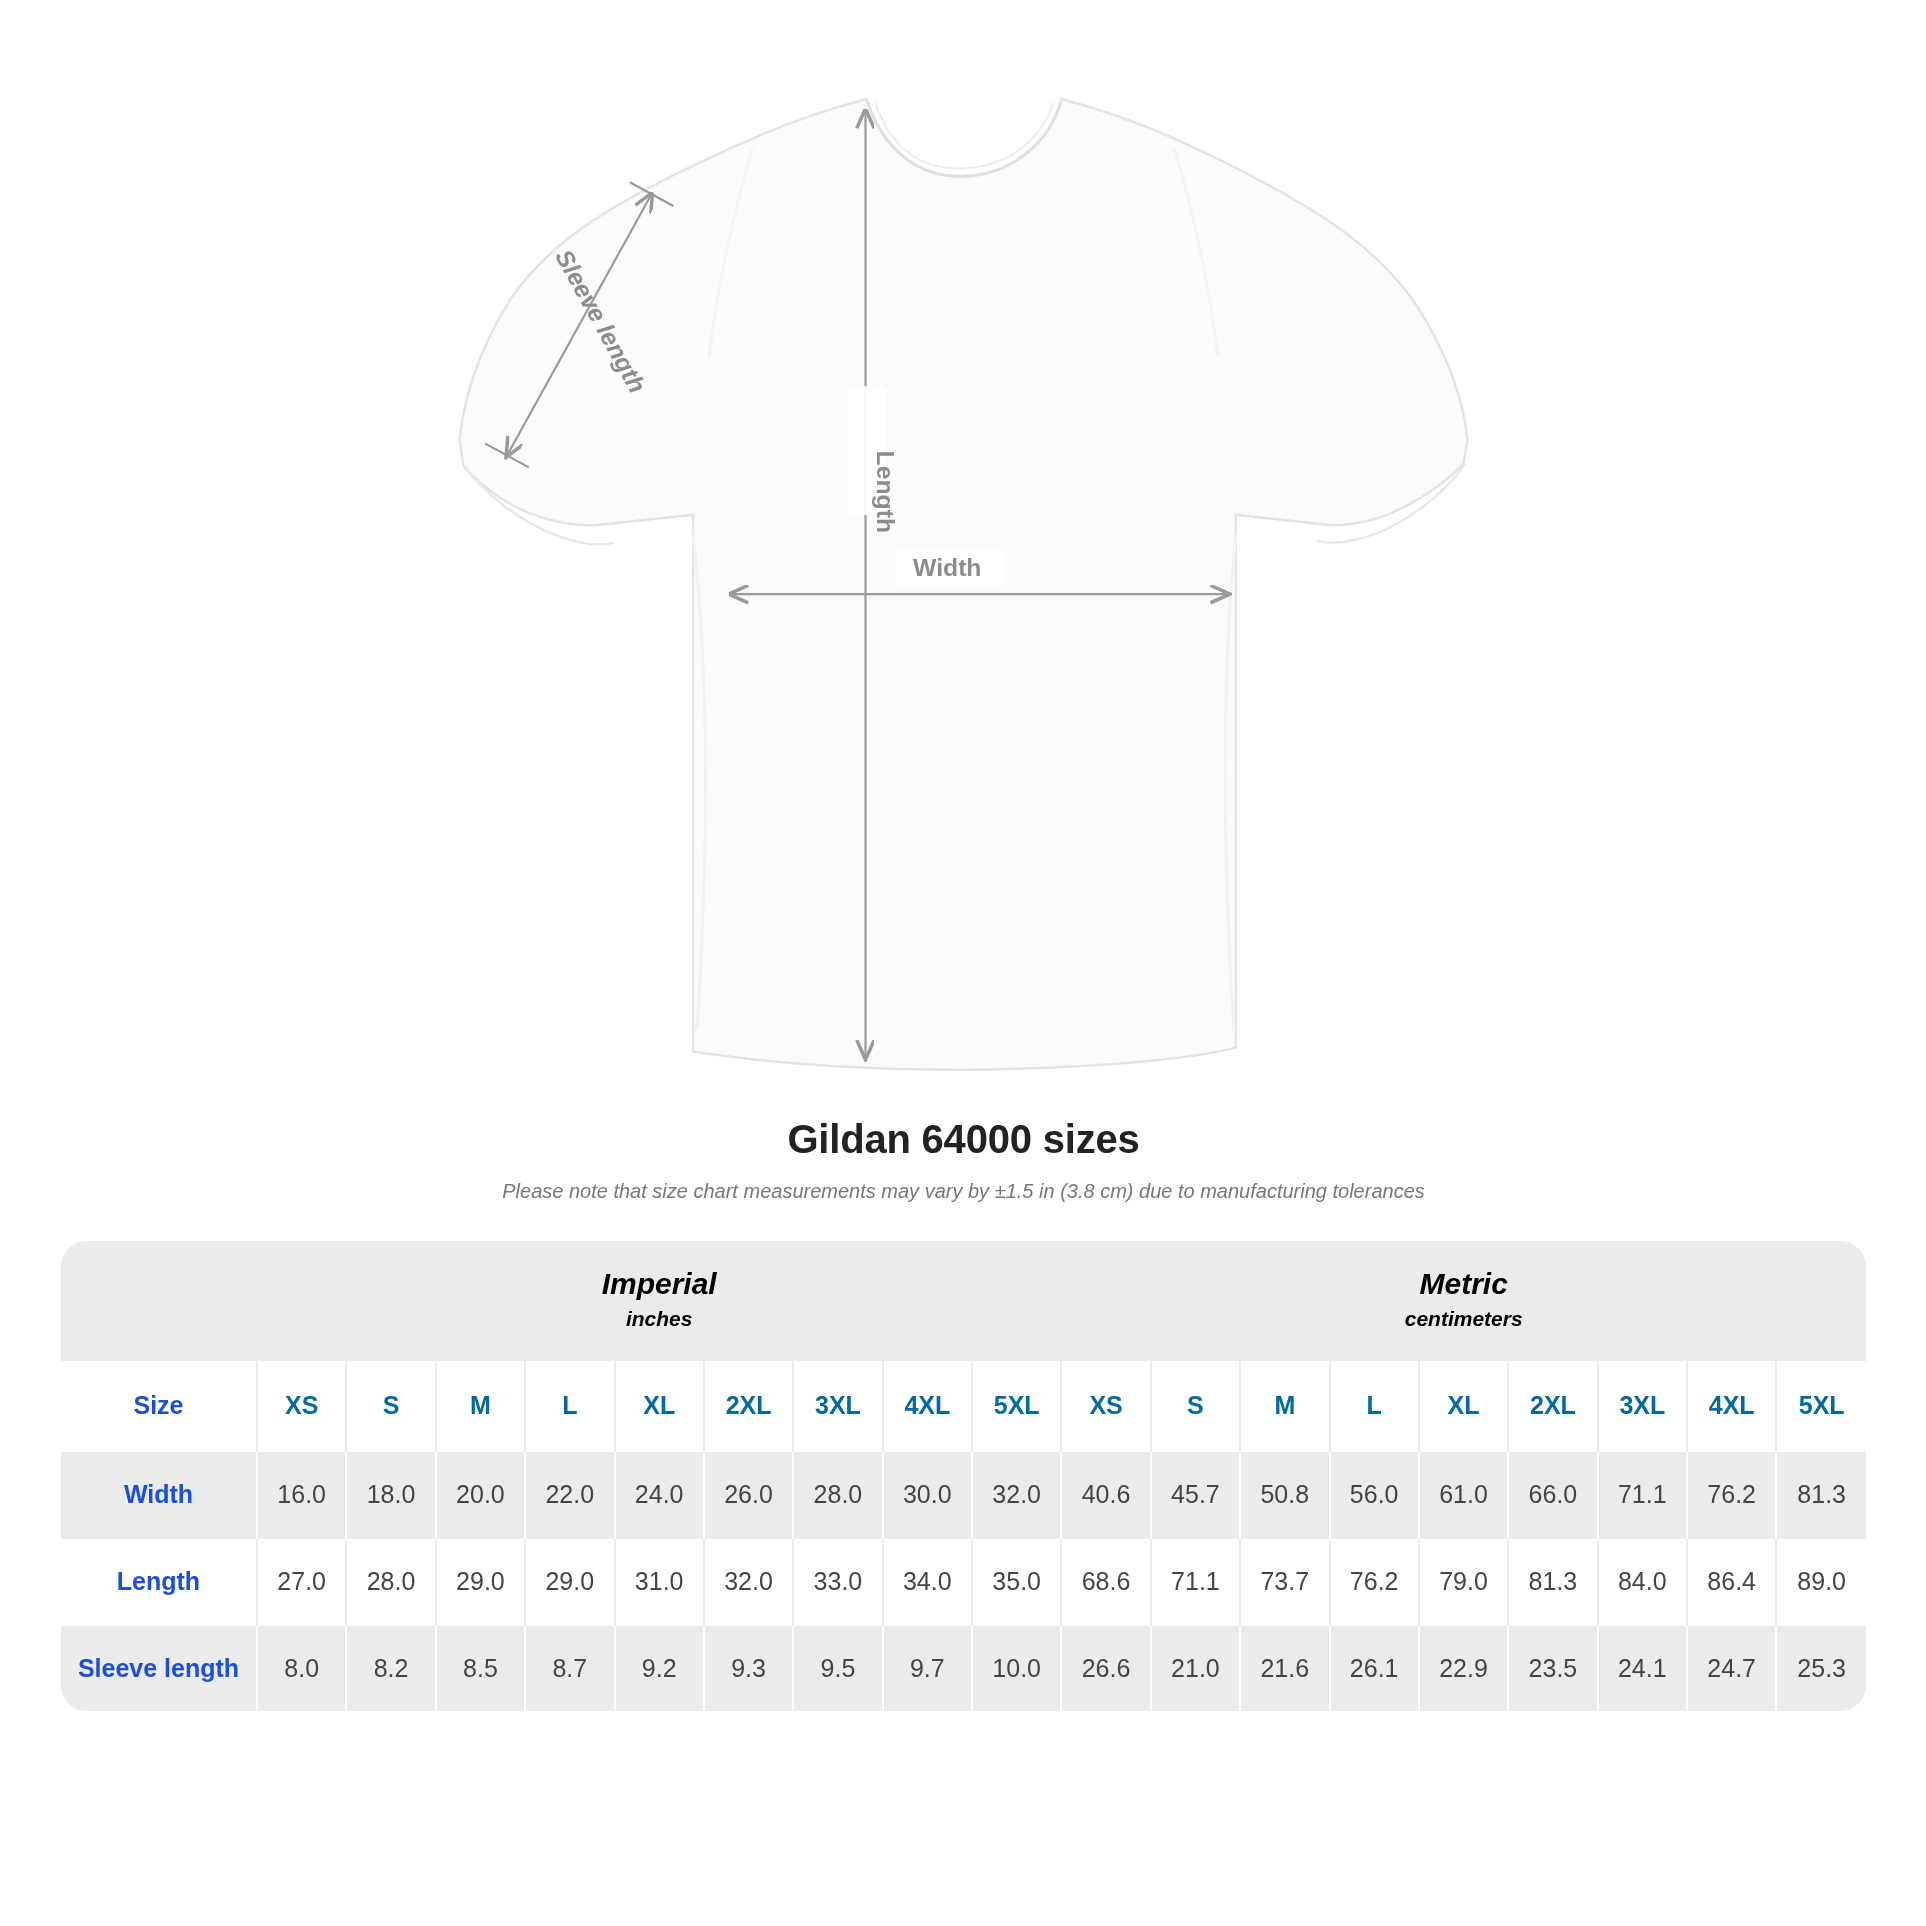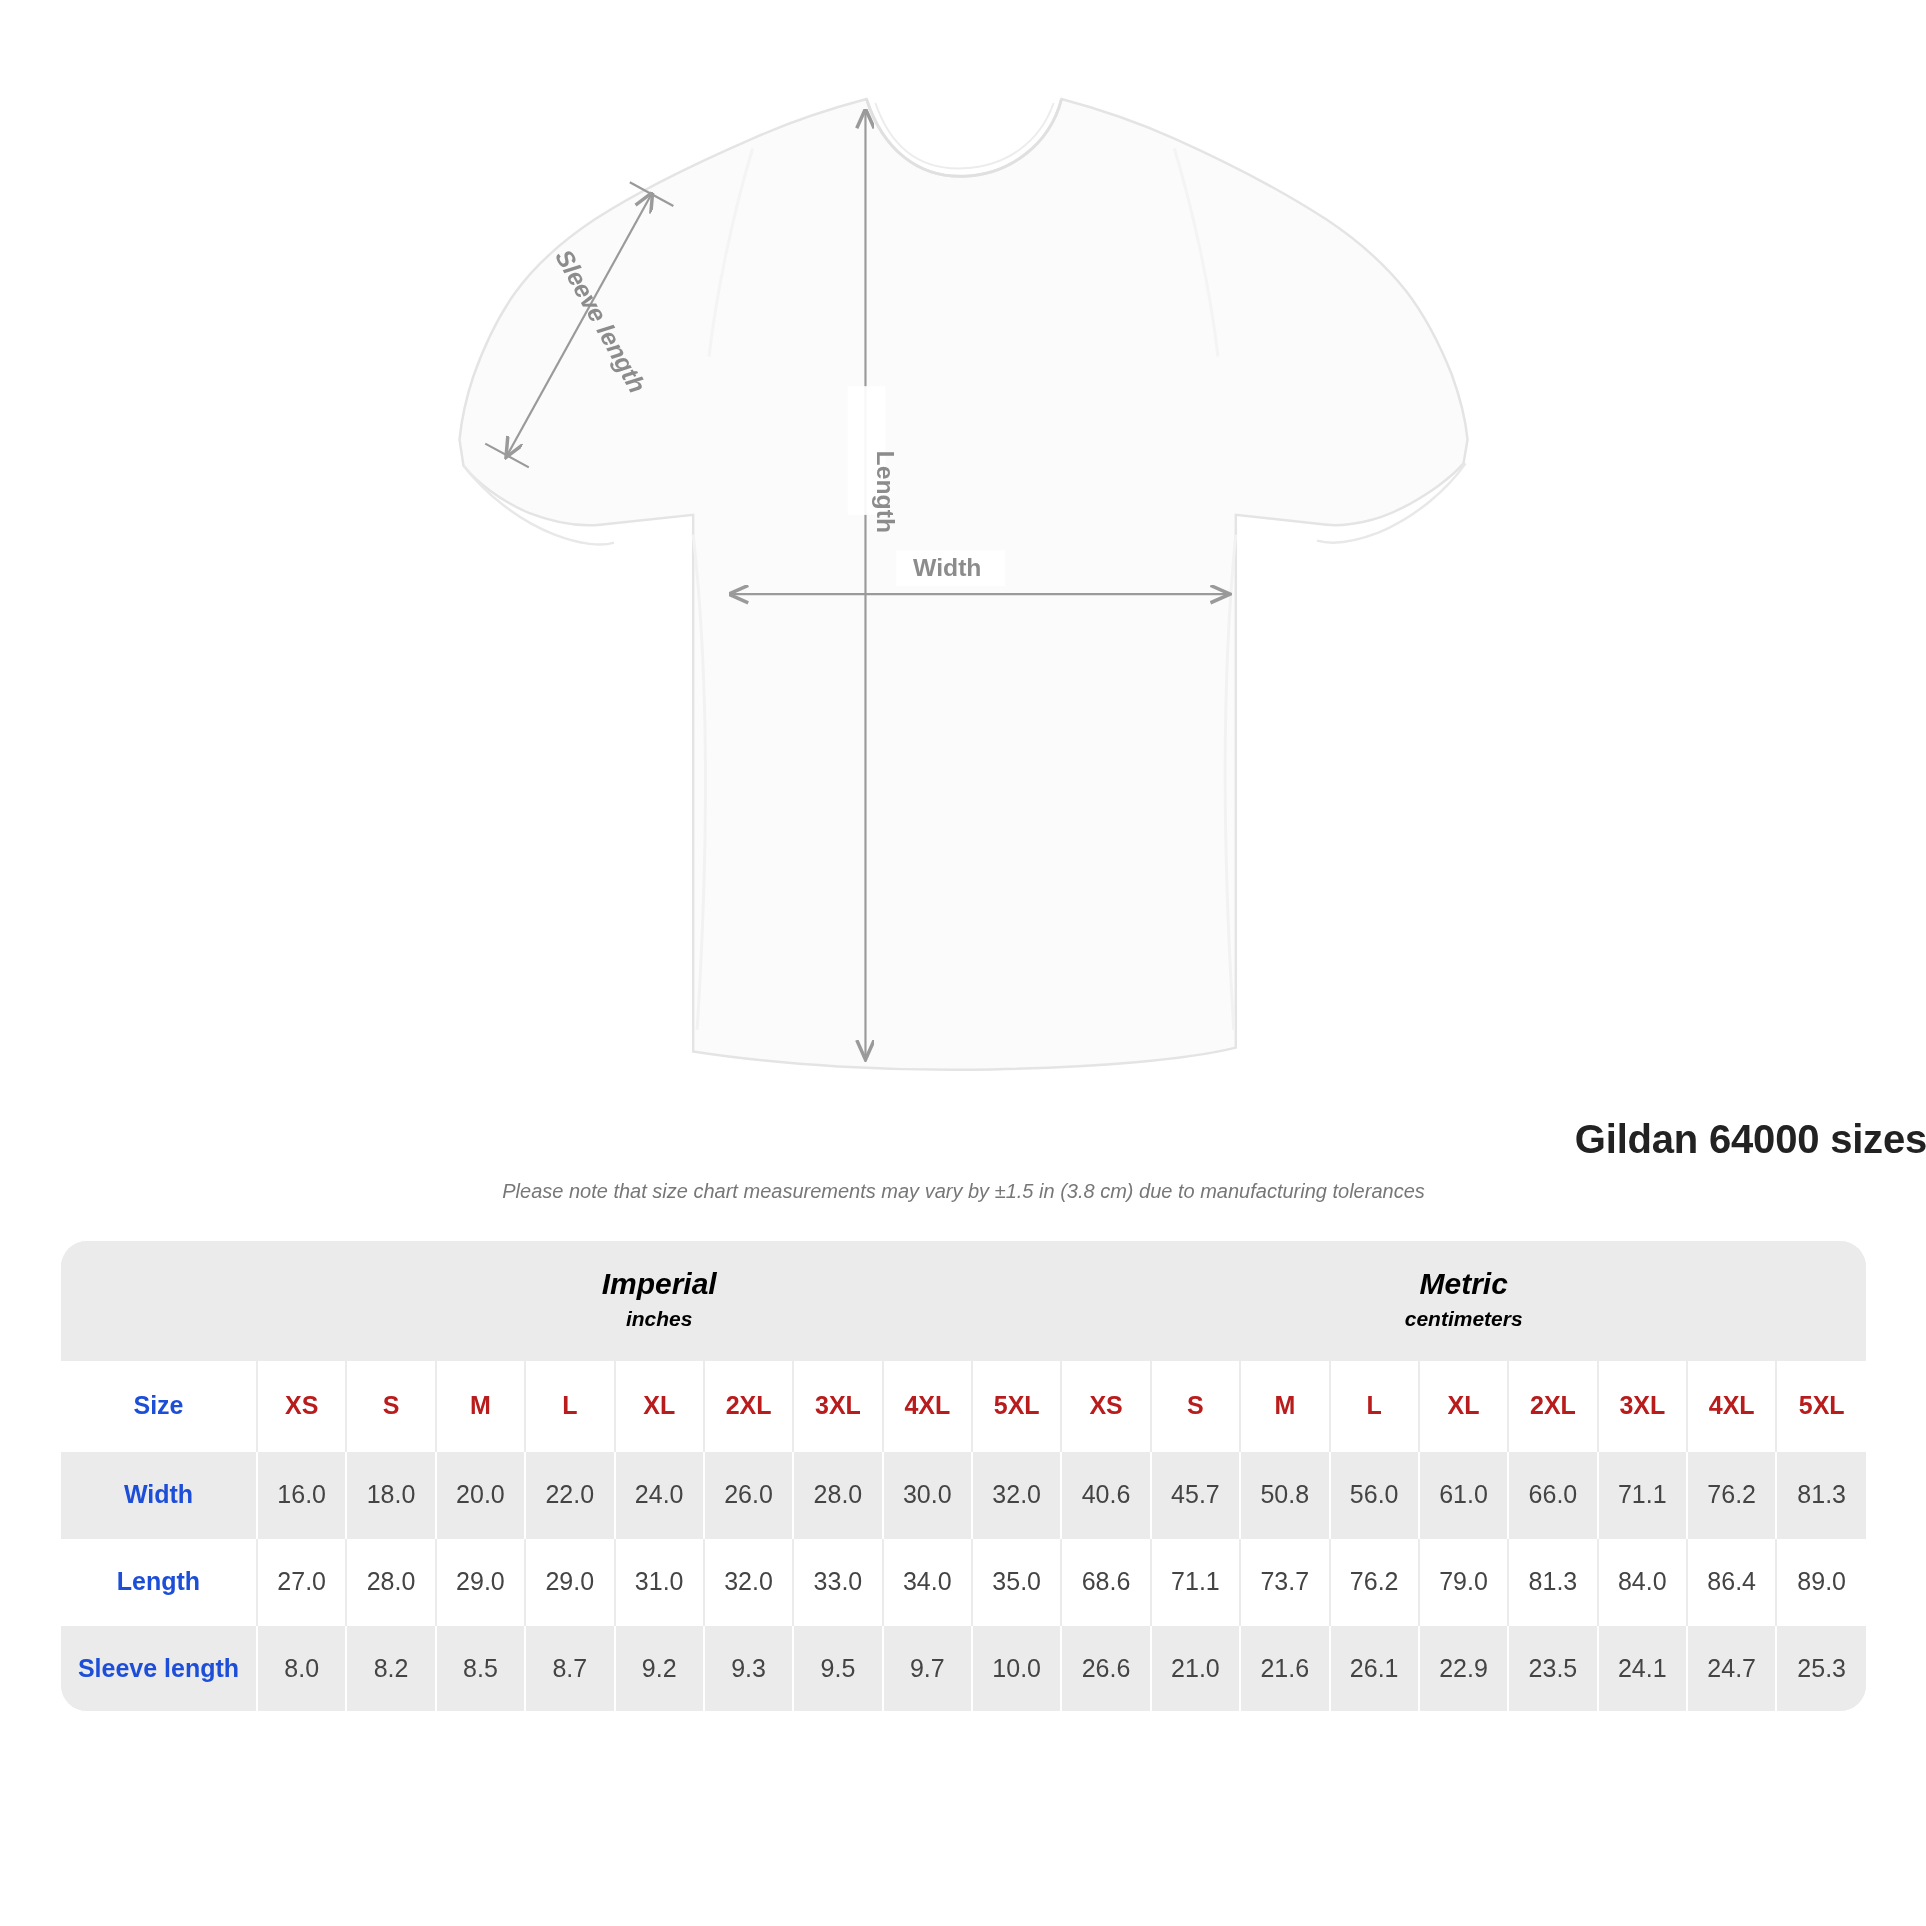--- a/index.html
+++ b/index.html
@@ -35,21 +35,20 @@
   
   .title-block {
     text-align: center;
     margin-top: 8px;
   }
   .chart-title {
     font-size: 40px;
     font-weight: bold;
     color: #222222;
     letter-spacing: -0.2px;
-    text-align: right;
   }
   .chart-note {
     font-size: 20px;
     font-style: italic;
     color: #777777;
     margin-top: 18px;
   }
 
   
   .table-wrap {
@@ -82,21 +81,21 @@
   .unit-sub {
     font-size: 21px;
     font-style: italic;
     color: #000000;
     margin-top: 6px;
   }
 
   .head-row th {
     font-size: 25px;
     font-weight: bold;
-    color: #b91c1c;
+    color: #0369a1;
     padding: 30px 0;
     background: #ffffff;
     border-right: 2px solid #ebebeb;
   }
   .head-row th:last-child { border-right: none; }
   .head-row th.rowlabel {
     background: #ffffff;
   }
 
   .data-row td {

